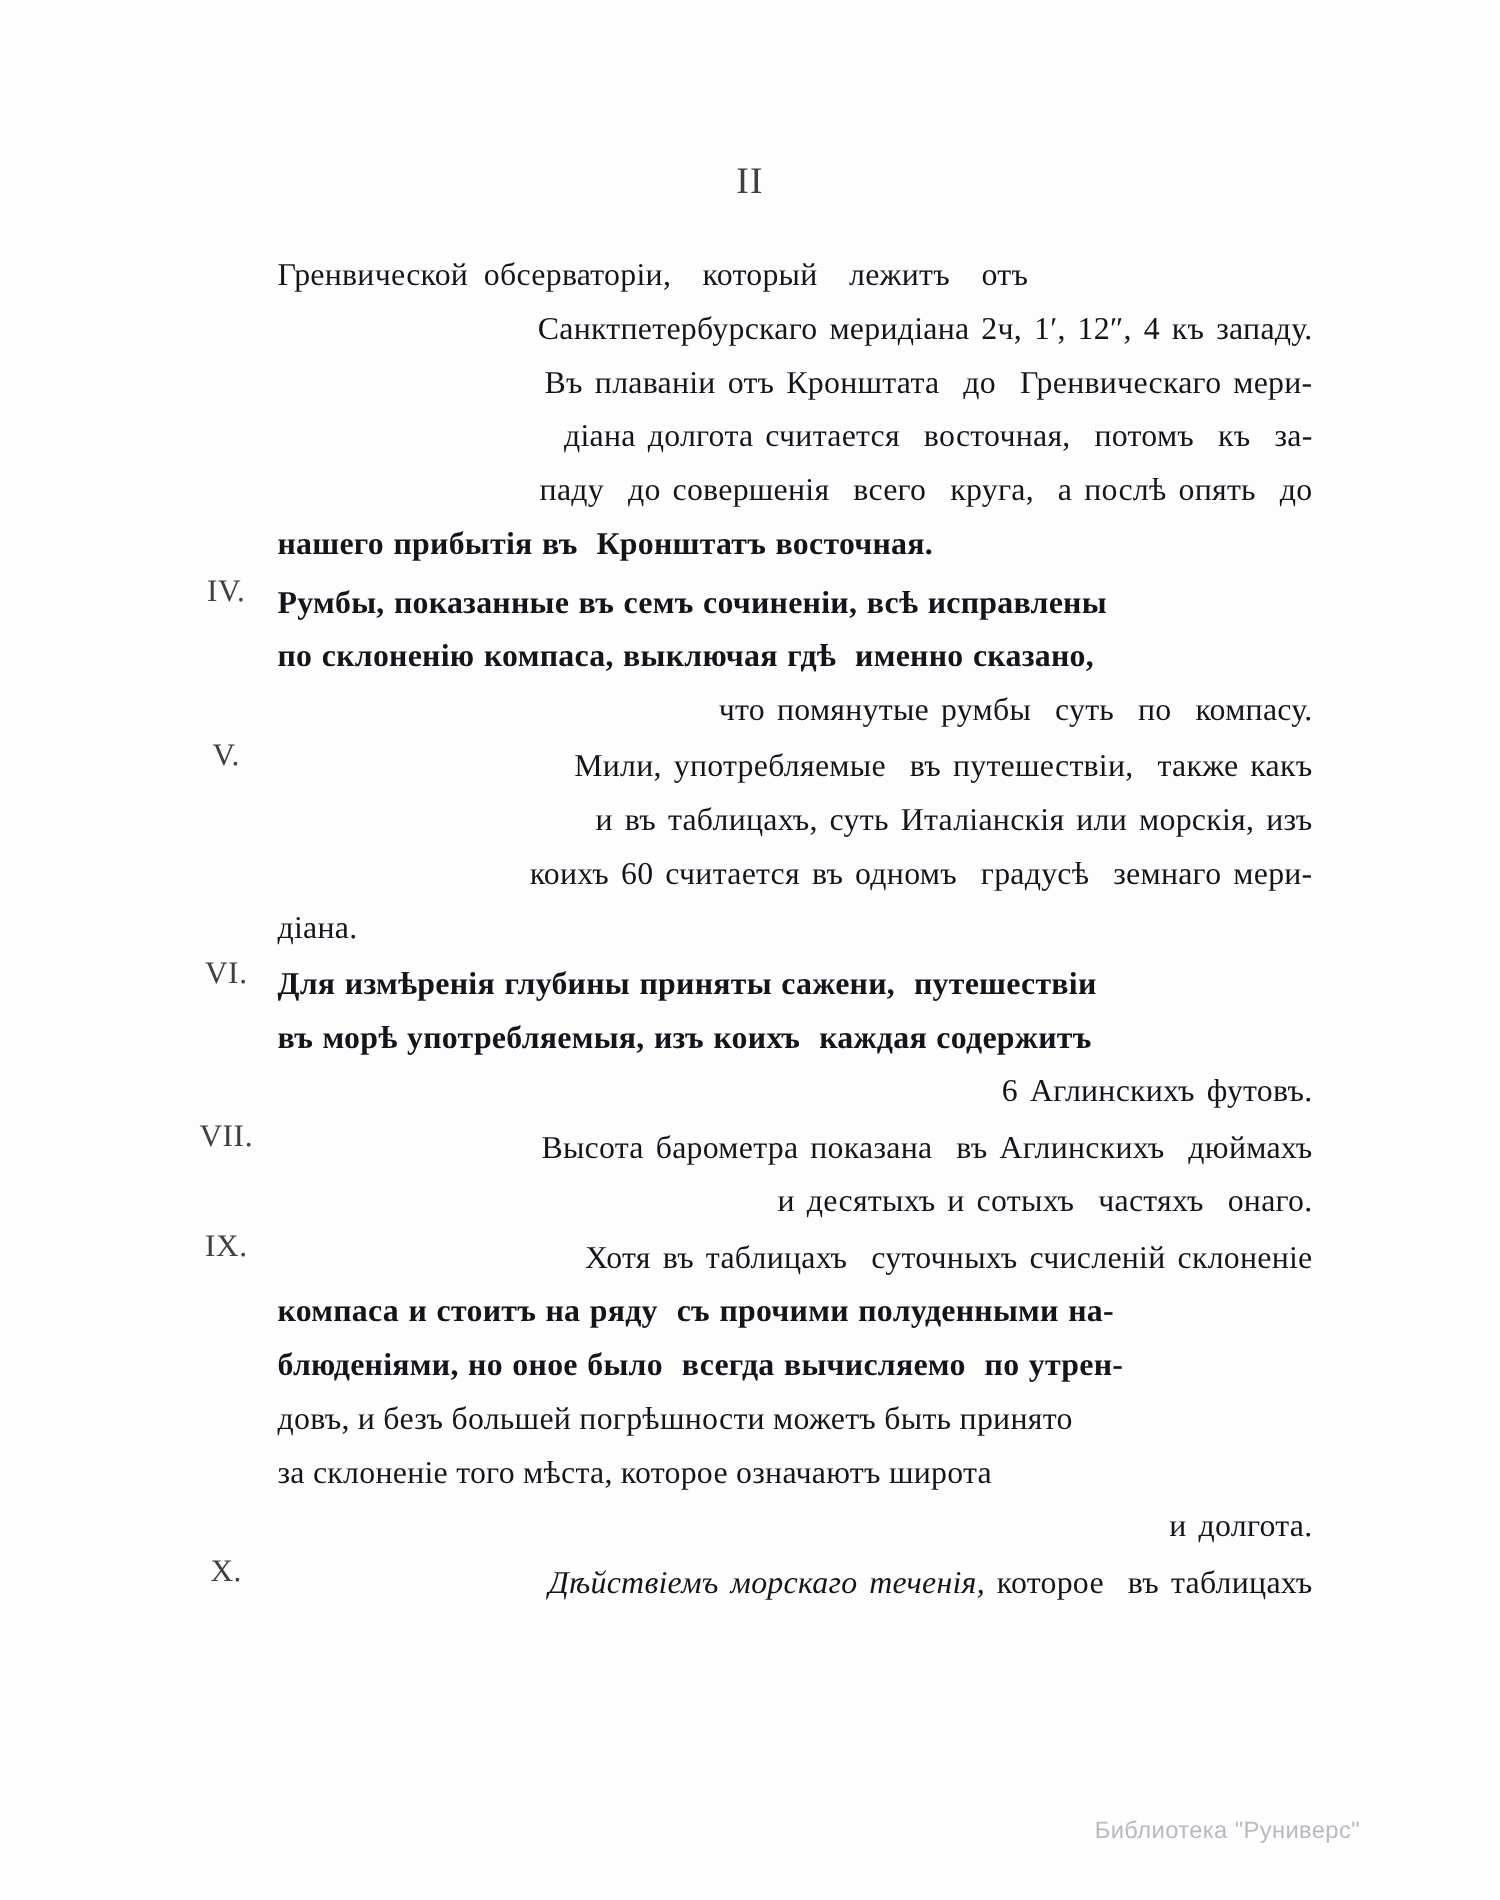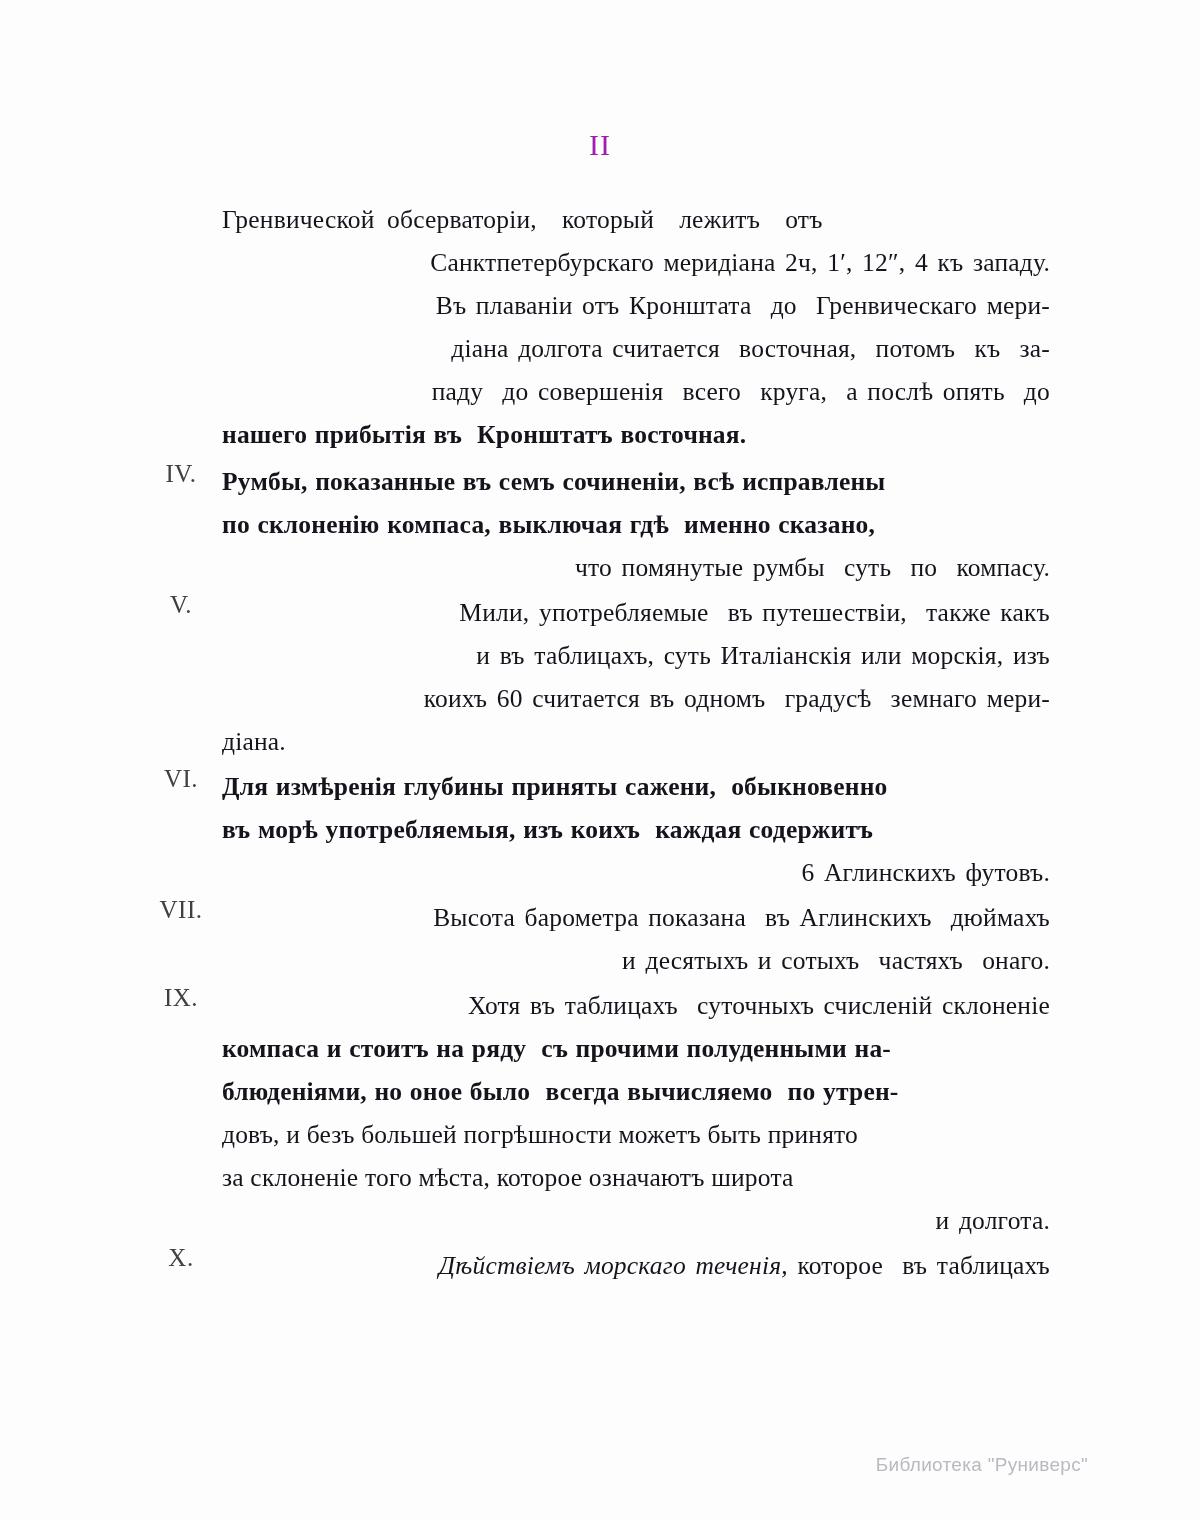--- a/index.html
+++ b/index.html
@@ -24,21 +24,21 @@
   }
 
   .page-number {
     position: absolute;
     top: 128px;
     left: 0;
     width: 1200px;
     text-align: center;
     font-size: 30px;
     letter-spacing: 1px;
-    color: #a21caf;
+    color: #404040;
     font-family: "Liberation Serif", "DejaVu Serif", serif;
   }
 
   .body-block {
     position: absolute;
     top: 186px;
     left: 150px;
     width: 900px;
   }
 
@@ -122,21 +122,21 @@
     <div class="item">
       <span class="numeral">V.</span>
       <span class="line j2">Мили, употребляемые  въ путешествіи,  также какъ</span>
       <span class="line j2">и въ таблицахъ, суть Италіанскія или морскія, изъ</span>
       <span class="line j2">коихъ 60 считается въ одномъ  градусѣ  земнаго мери-</span>
       <span class="line j0">діана.</span>
     </div>
 
     <div class="item">
       <span class="numeral">VI.</span>
-      <span class="line j3">Для измѣренія глубины приняты сажени,  обыкновенно</span>
+      <span class="line j3">Для измѣренія глубины приняты сажени,  путешествіи</span>
       <span class="line j3">въ морѣ употребляемыя, изъ коихъ  каждая содержитъ</span>
       <span class="line j2">6 Аглинскихъ футовъ.</span>
     </div>
 
     <div class="item">
       <span class="numeral">VII.</span>
       <span class="line j2">Высота барометра показана  въ Аглинскихъ  дюймахъ</span>
       <span class="line j2">и десятыхъ и сотыхъ  частяхъ  онаго.</span>
     </div>
 

